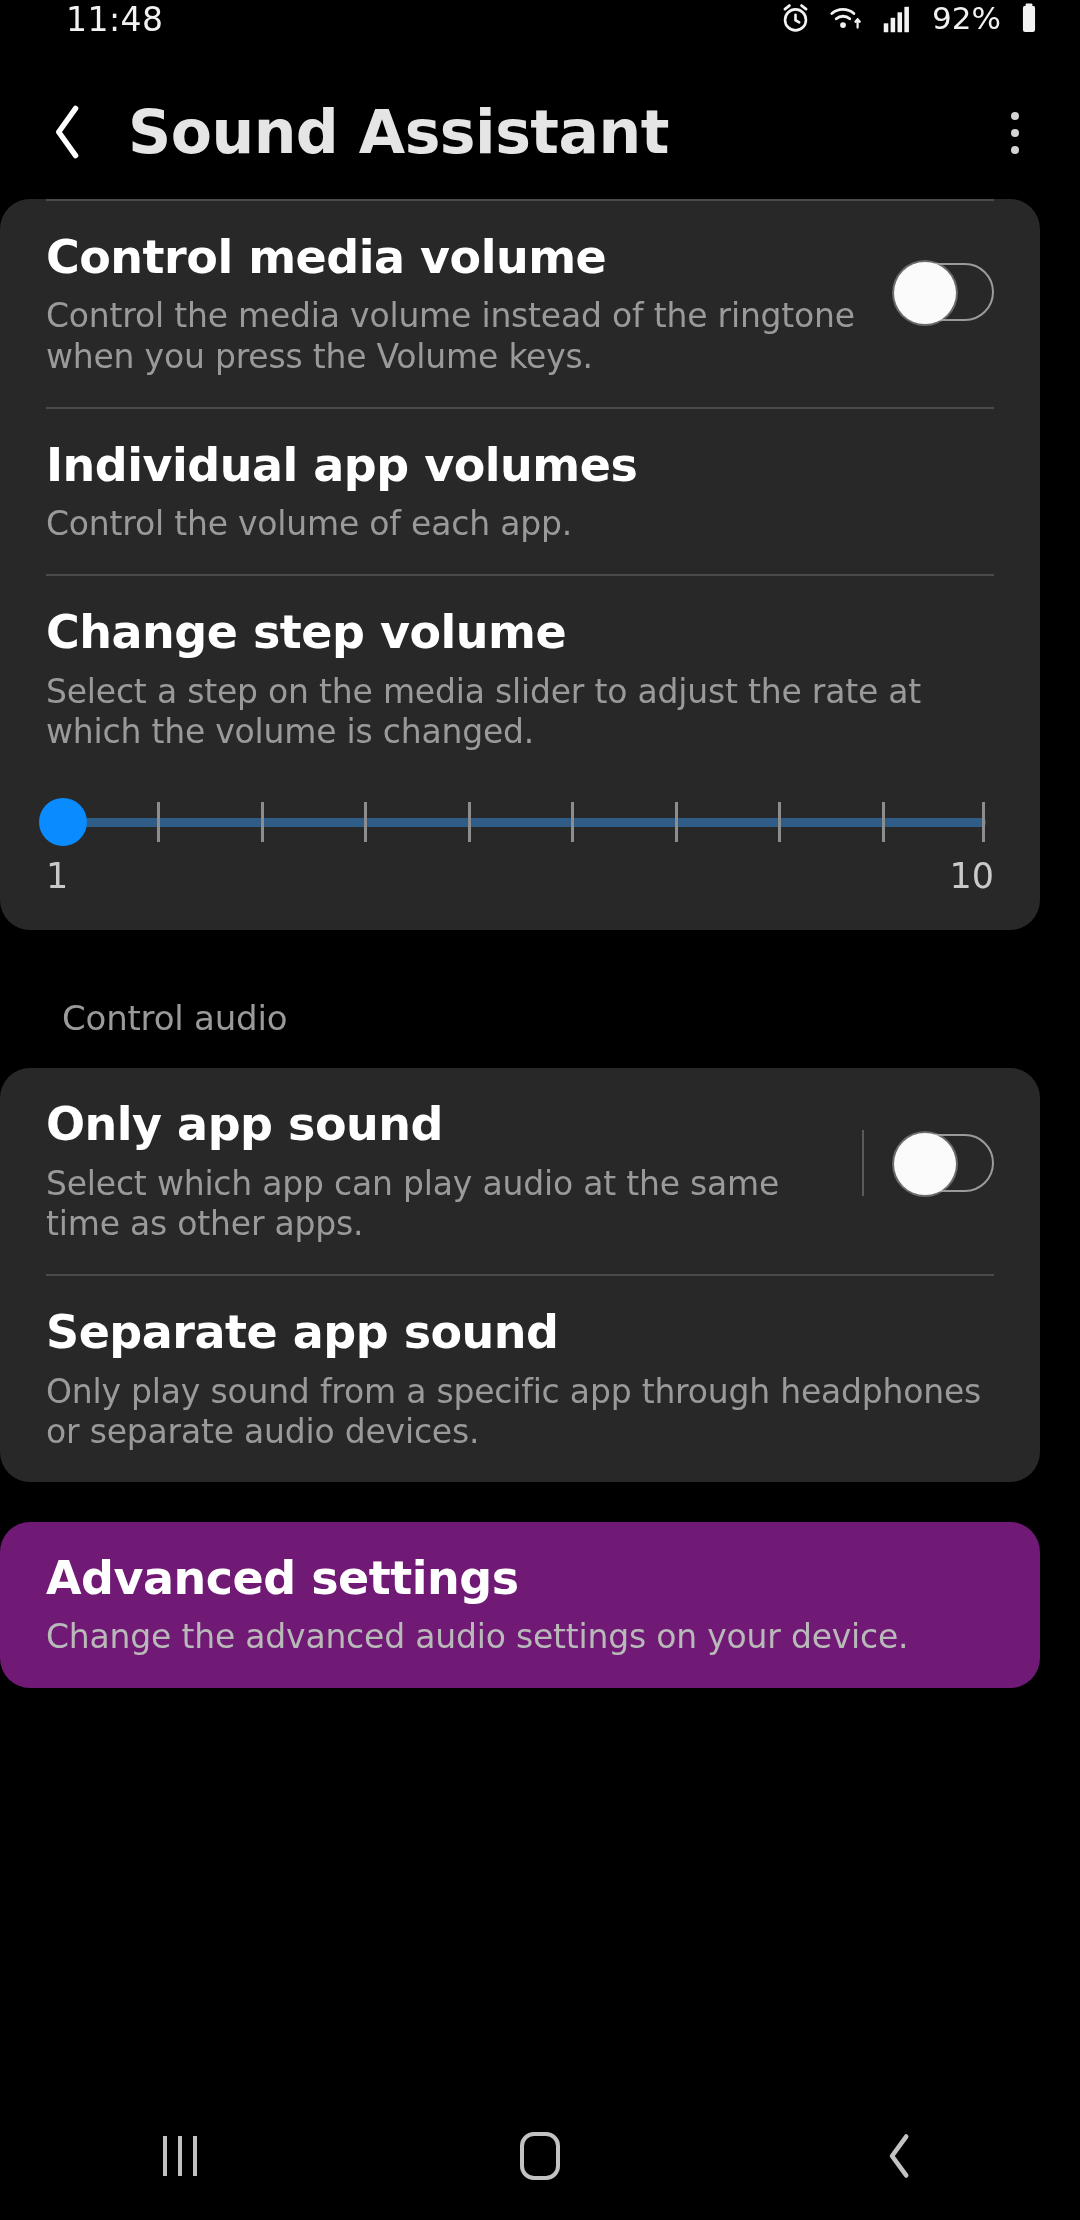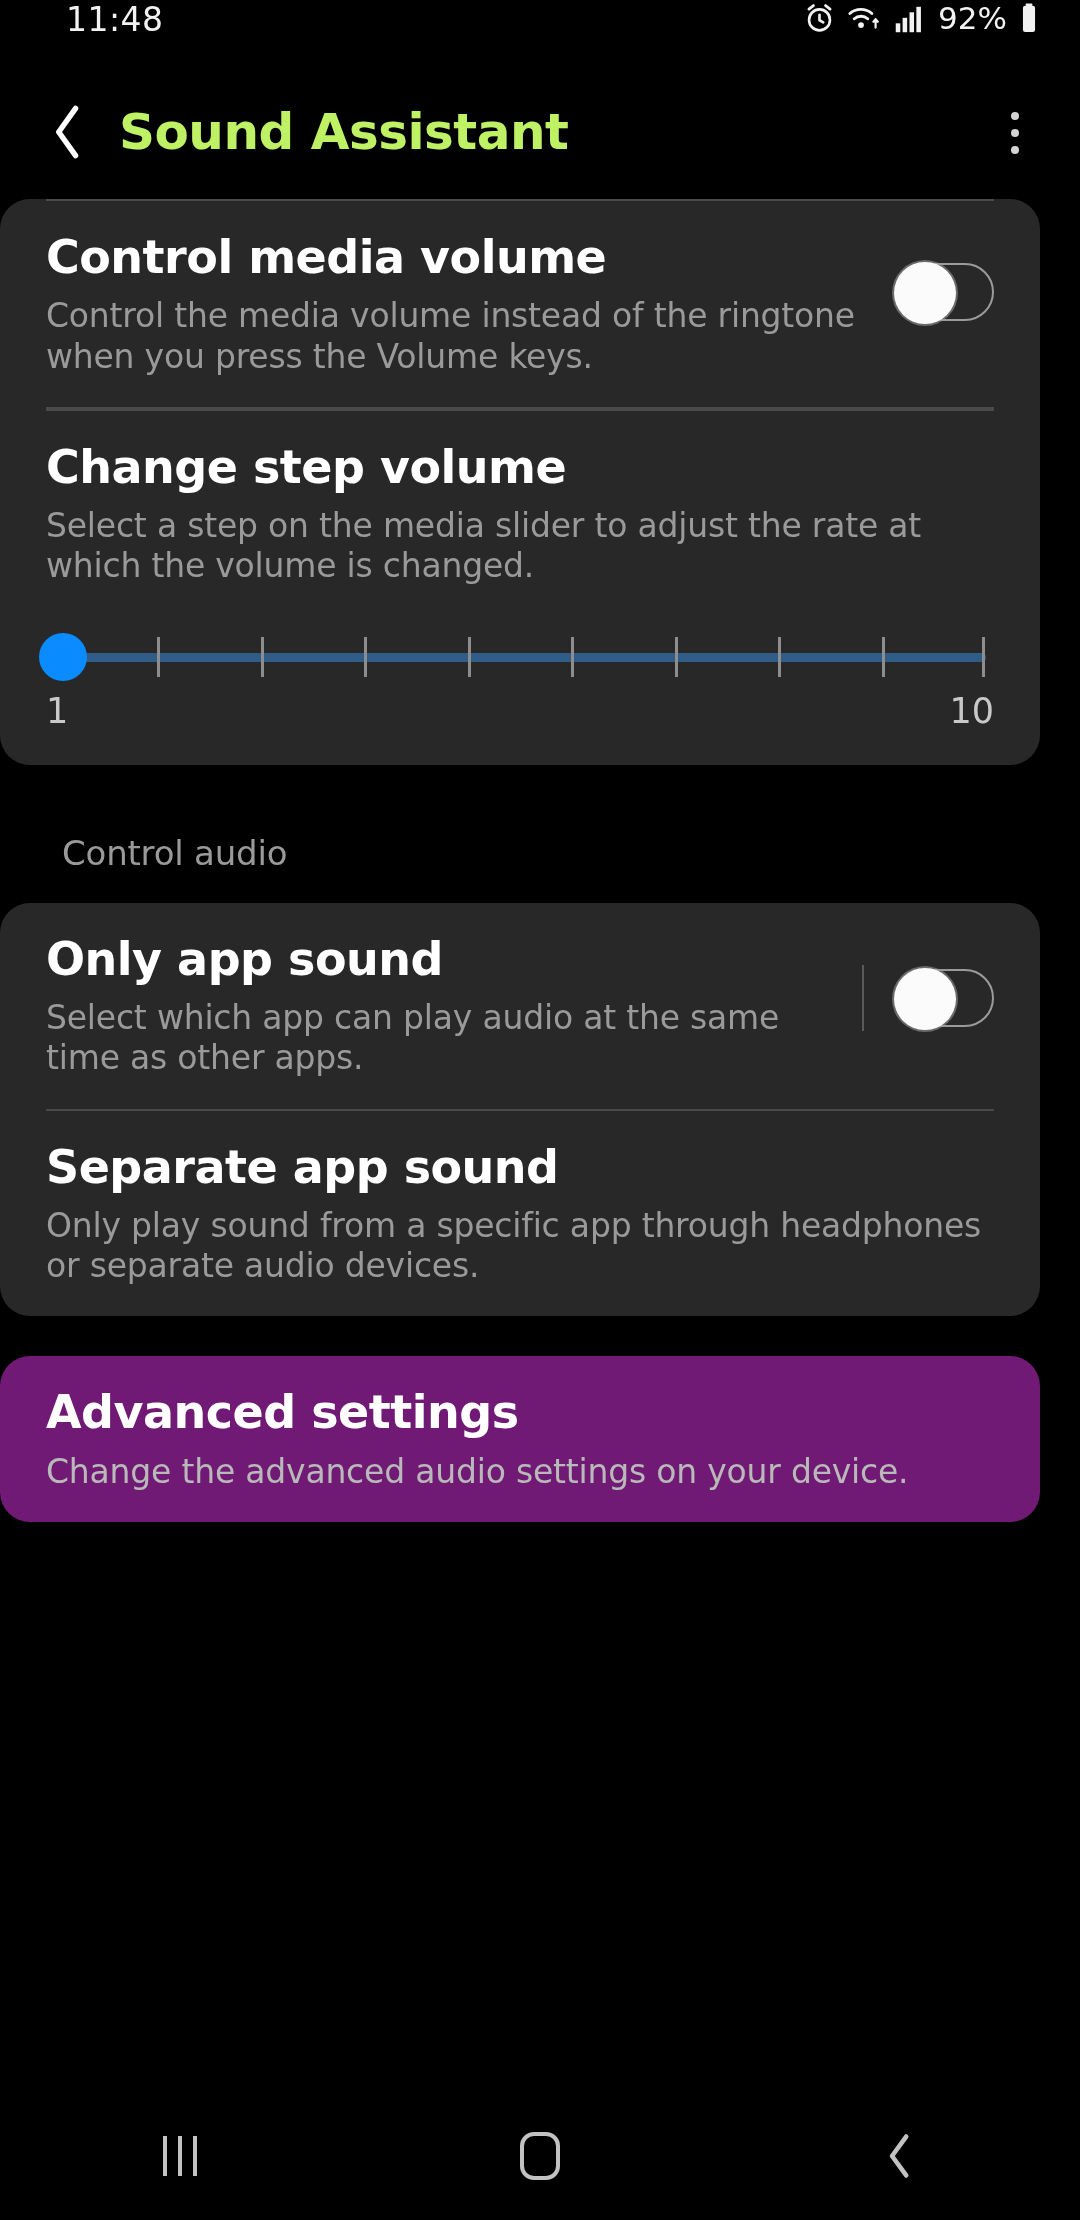--- a/index.html
+++ b/index.html
@@ -14,43 +14,43 @@
   
   .status-bar{
     position:absolute; top:0; left:0; width:1080px; height:72px;
     display:flex; align-items:flex-start; justify-content:space-between;
     padding:0 40px 0 66px;
   }
   .status-time{
     color:#f2f2f2; font-size:33px; letter-spacing:0.5px;
     font-family:"DejaVu Sans", sans-serif; font-weight:400;
   }
-  .status-icons{ display:flex; align-items:center; gap:11px;text-decoration:underline; }
+  .status-icons{ display:flex; align-items:center; gap:17px;text-decoration:underline; }
   .sb-icon{ display:block; }
   .status-battery-text{
     color:#f2f2f2; font-size:31px; font-weight:400; margin-left:2px;
   }
 
   
   .app-bar{
     position:absolute; top:72px; left:0; width:1080px; height:120px;
     display:flex; align-items:center;
   }
   .back-chevron{
     width:92px; height:92px; margin-left:22px;
     display:flex; align-items:center; justify-content:center;
     cursor:pointer;
   }
   .app-title{
-    color:#bef264;
-    font-size:50px;
+    color:#e5e5e5;
+    font-size:60px;
     font-family:"DejaVu Sans", sans-serif;
     font-weight:700;
     letter-spacing:-0.5px;
-    margin-left:5px;
+    margin-left:14px;
     white-space:nowrap;
   }
   .overflow-menu{
     position:absolute; right:30px; top:26px;
     width:70px; height:70px;
     display:flex; flex-direction:column; align-items:center; justify-content:center;
     gap:9px; cursor:pointer;
   }
   .overflow-menu span{
     width:8px; height:8px; border-radius:50%; background:#d4d4d4; display:block;
@@ -273,20 +273,26 @@
       </div>
       <div class="toggle-wrap">
         <div class="toggle">
           <div class="knob"></div>
         </div>
       </div>
     </div>
 
     <div class="divider"></div>
 
+    <div class="row">
+      <div class="row-texts">
+        <div class="row-title">Individual app volumes</div>
+        <div class="row-desc">Control the volume of each app.</div>
+      </div>
+    </div>
 
     <div class="divider"></div>
 
     <div class="row">
       <div class="row-texts">
         <div class="row-title">Change step volume</div>
         <div class="row-desc">Select a step on the media slider to adjust the rate at which the volume is changed.</div>
       </div>
     </div>
 

